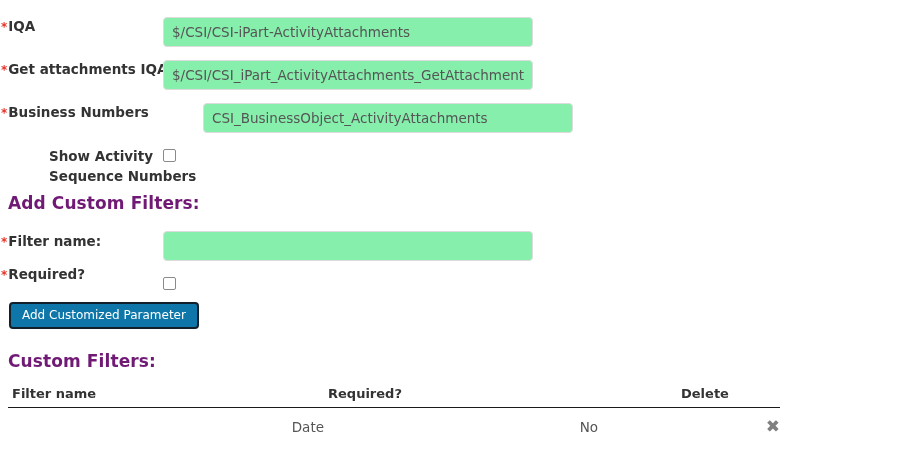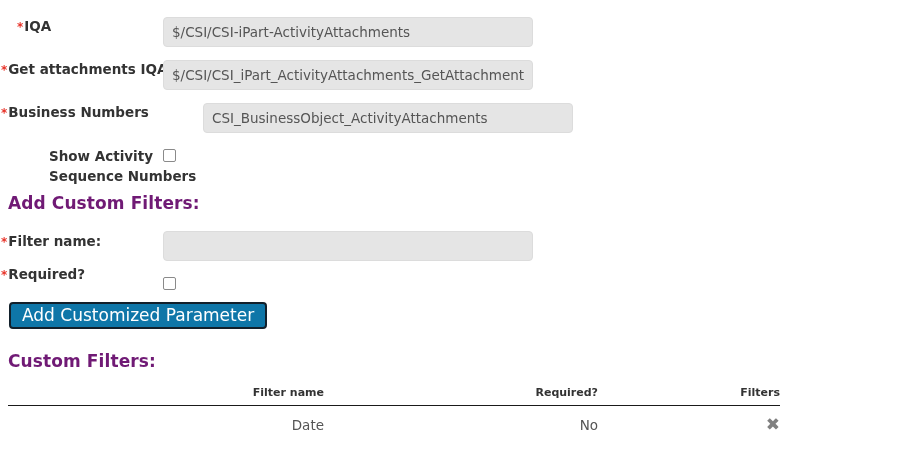--- a/index.html
+++ b/index.html
@@ -53,21 +53,21 @@
     margin-right: 1px;
     vertical-align: baseline;
   }
 
   .text-input {
     position: absolute;
     box-sizing: border-box;
     height: 30px;
     border: 1px solid #dcdcdc;
     border-radius: 4px;
-    background: #e5e5e5;
+    background: #86efac;
     font-family: "DejaVu Sans", sans-serif;
     font-size: 13.5px;
     color: #555555;
     padding: 0 8px;
     outline: none;
   }
   .text-input::placeholder { color: #555555; opacity: 1; }
 
   .cbx {
     position: absolute;
@@ -101,39 +101,39 @@
     box-sizing: border-box;
     left: 9px;
     top: 302px;
     height: 27px;
     padding: 0 11px;
     background: #0e76a8;
     border: 2px solid #12202b;
     border-radius: 4px;
     color: #ffffff;
     font-family: "DejaVu Sans", sans-serif;
-    font-size: 17px;
+    font-size: 12px;
     font-weight: normal;
     line-height: 21px;
     cursor: pointer;
     white-space: nowrap;
   }
 
   
   .filters-table {
     position: absolute;
     left: 8px;
     top: 386px;
     width: 760px;
     border-collapse: collapse;
     table-layout: fixed;
   }
   .filters-table th {
-    text-align: right;
-    font-size: 11px;
+    text-align: left;
+    font-size: 13px;
     font-weight: bold;
     color: #333333;
     padding: 0 0 6px 4px;
     border-bottom: 1.5px solid #1a1a1a;
     vertical-align: bottom;
   }
   .filters-table td {
     text-align: right;
     font-size: 13.5px;
     font-weight: normal;
@@ -155,21 +155,21 @@
     user-select: none;
   }
   .th-del-inner, .td-del-inner { padding-left: 79px; }
 </style>
 </head>
 <body>
 
 <div class="form-area">
 
   <div class="field-row" style="top:0;">
-    <div class="field-label" style="top:16px;padding-left:16px;"><span class="req-star">*</span><span>IQA</span></div>
+    <div class="field-label" style="top:16px;"><span class="req-star">*</span><span>IQA</span></div>
     <input class="text-input" style="left: 163px; top: 17px; width: 370px;" value="$/CSI/CSI-iPart-ActivityAttachments">
   </div>
 
   <div class="field-row" style="top:0;">
     <div class="field-label" style="top:59px;"><span class="req-star">*</span><span>Get attachments IQA</span></div>
     <input class="text-input" style="left: 163px; top: 60px; width: 370px;" value="$/CSI/CSI_iPart_ActivityAttachments_GetAttachments">
   </div>
 
   <div class="field-row" style="top:0;">
     <div class="field-label" style="top:102px;"><span class="req-star">*</span><span>Business Numbers</span></div>
@@ -196,21 +196,21 @@
   <button class="add-btn">Add Customized Parameter</button>
 
   <div class="section-heading" style="top:351px;">Custom Filters:</div>
 
   <table class="filters-table">
     <thead>
       <tr>
         <th class="col-name">Filter name</th>
         <th class="col-req">Required?</th>
         <th class="col-del">
-          <span class="th-del-inner" style="display:inline-block;">Filters</span>
+          <span class="th-del-inner" style="display:inline-block;">Delete</span>
         </th>
       </tr>
     </thead>
     <tbody>
       <tr>
         <td class="col-name">Date</td>
         <td class="col-req">No</td>
         <td class="col-del">
           <span class="td-del-inner" style="display:inline-block;">
             <span class="del-icon">✖</span>

